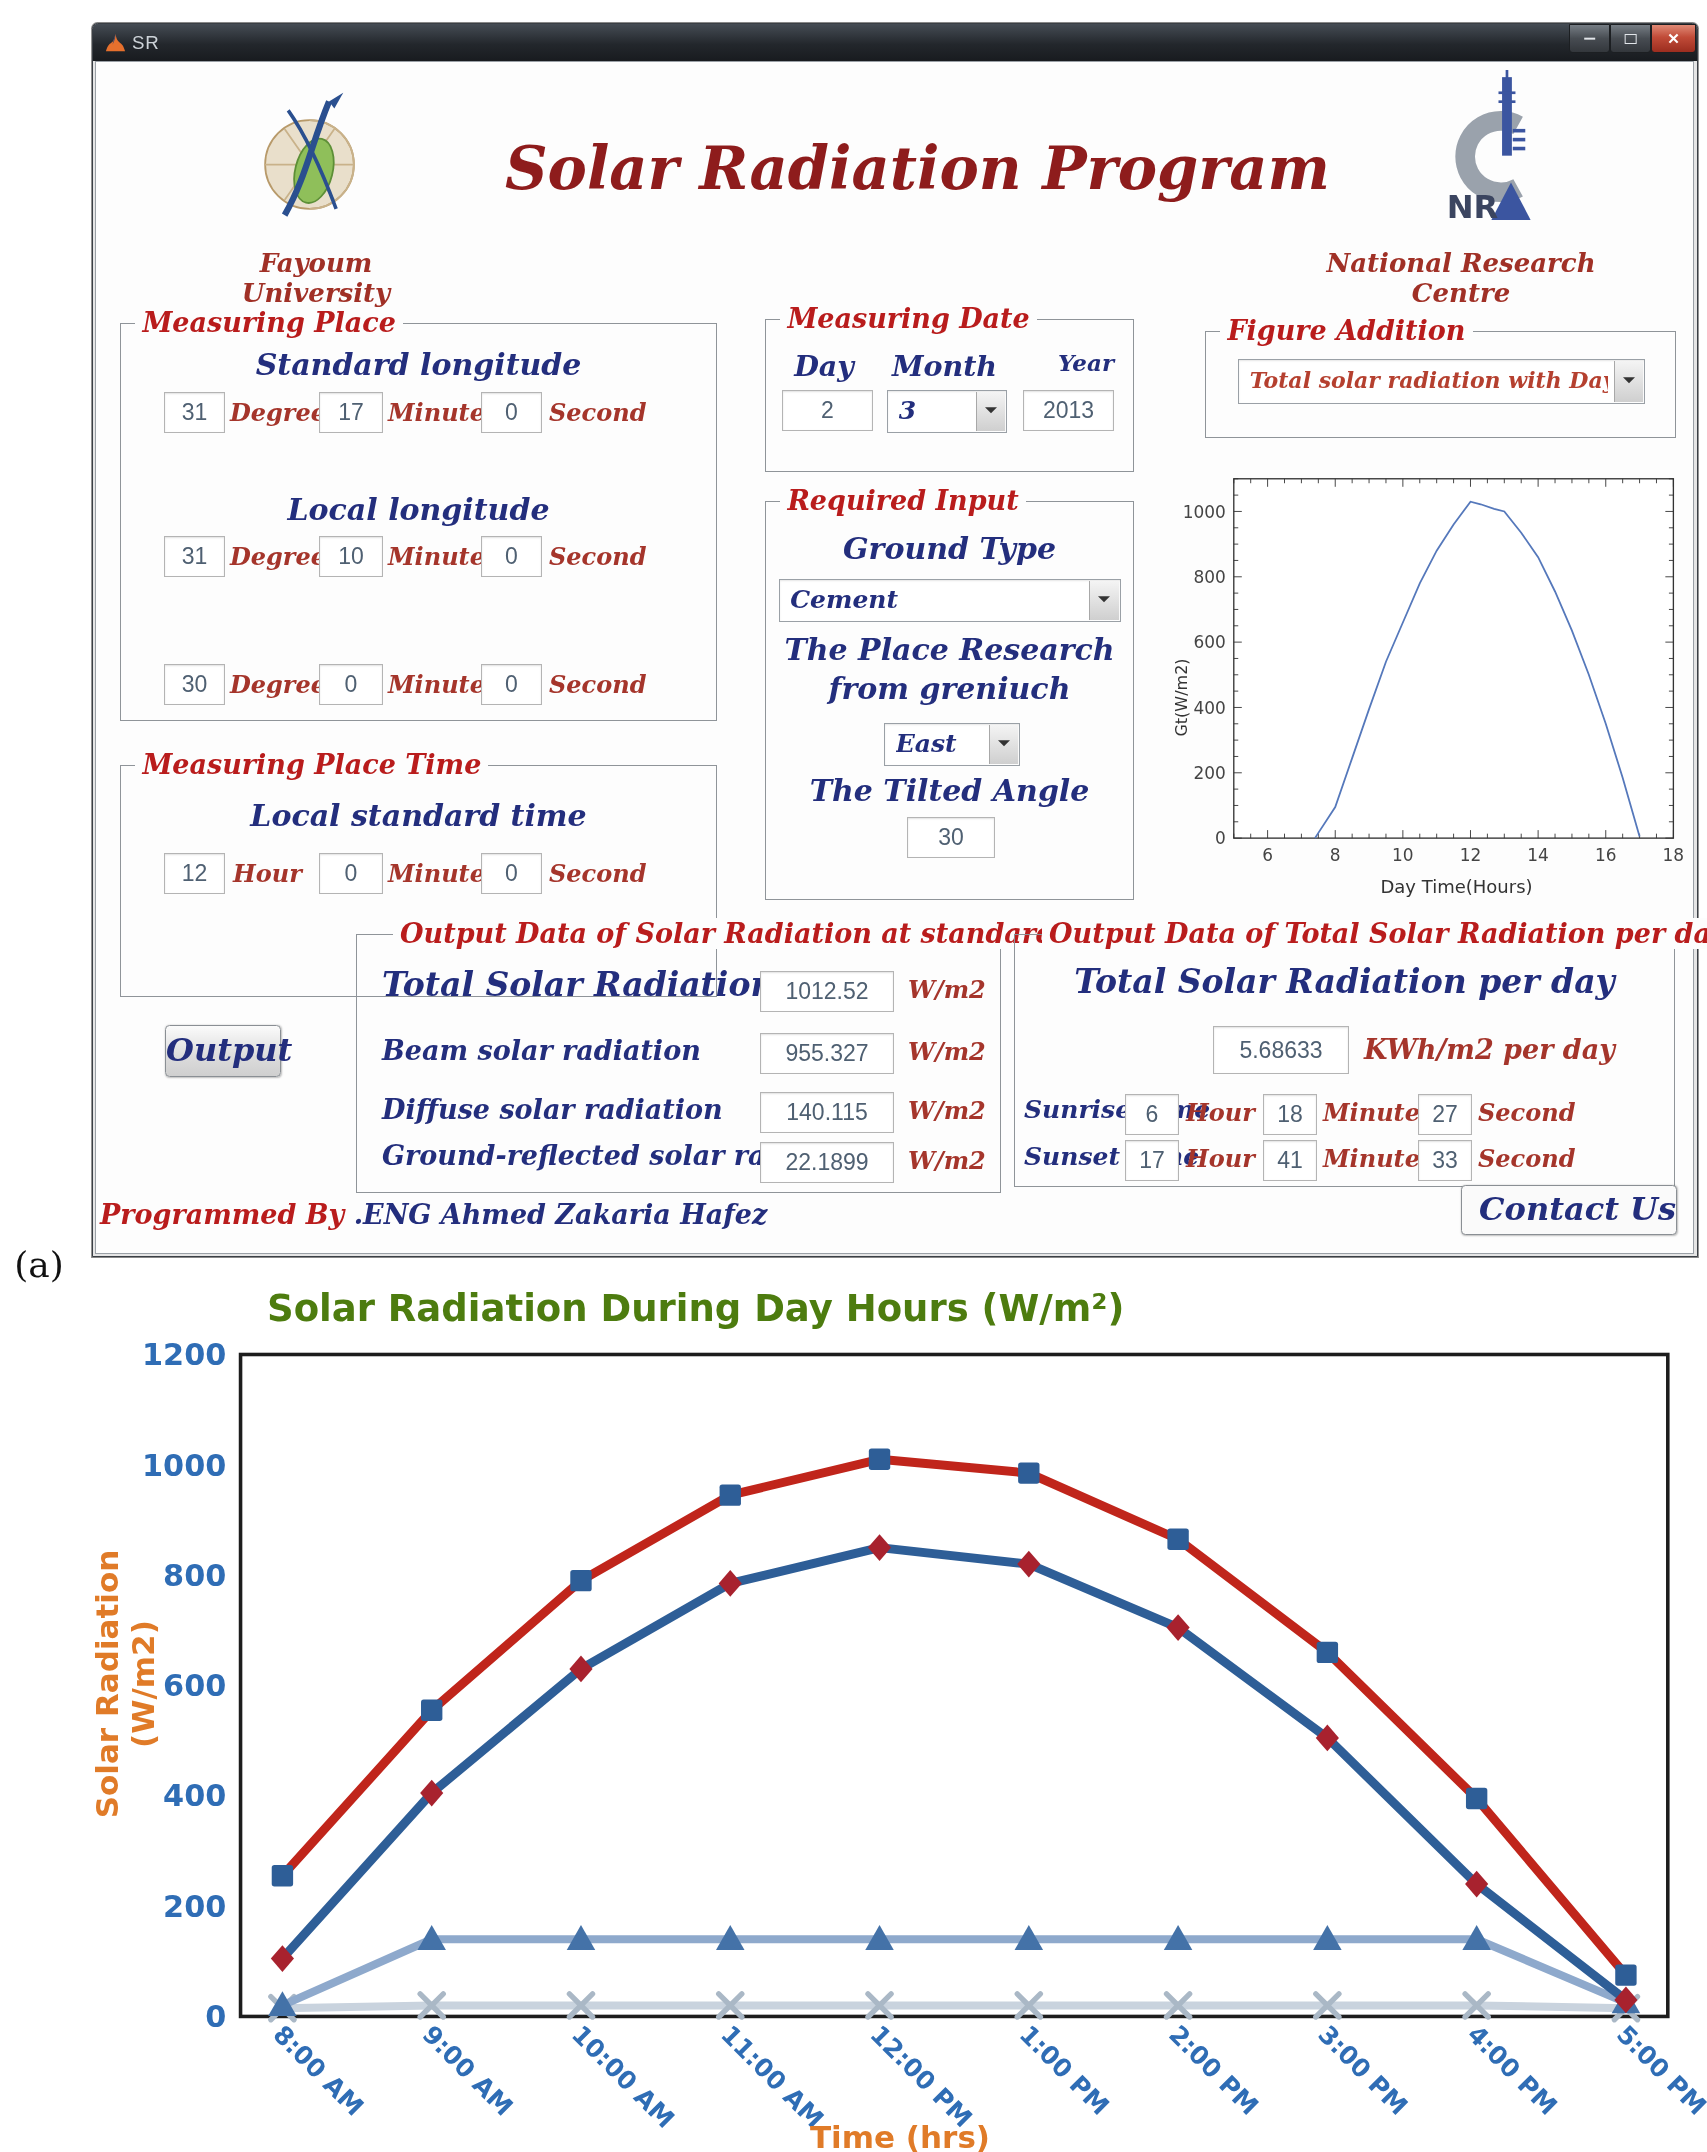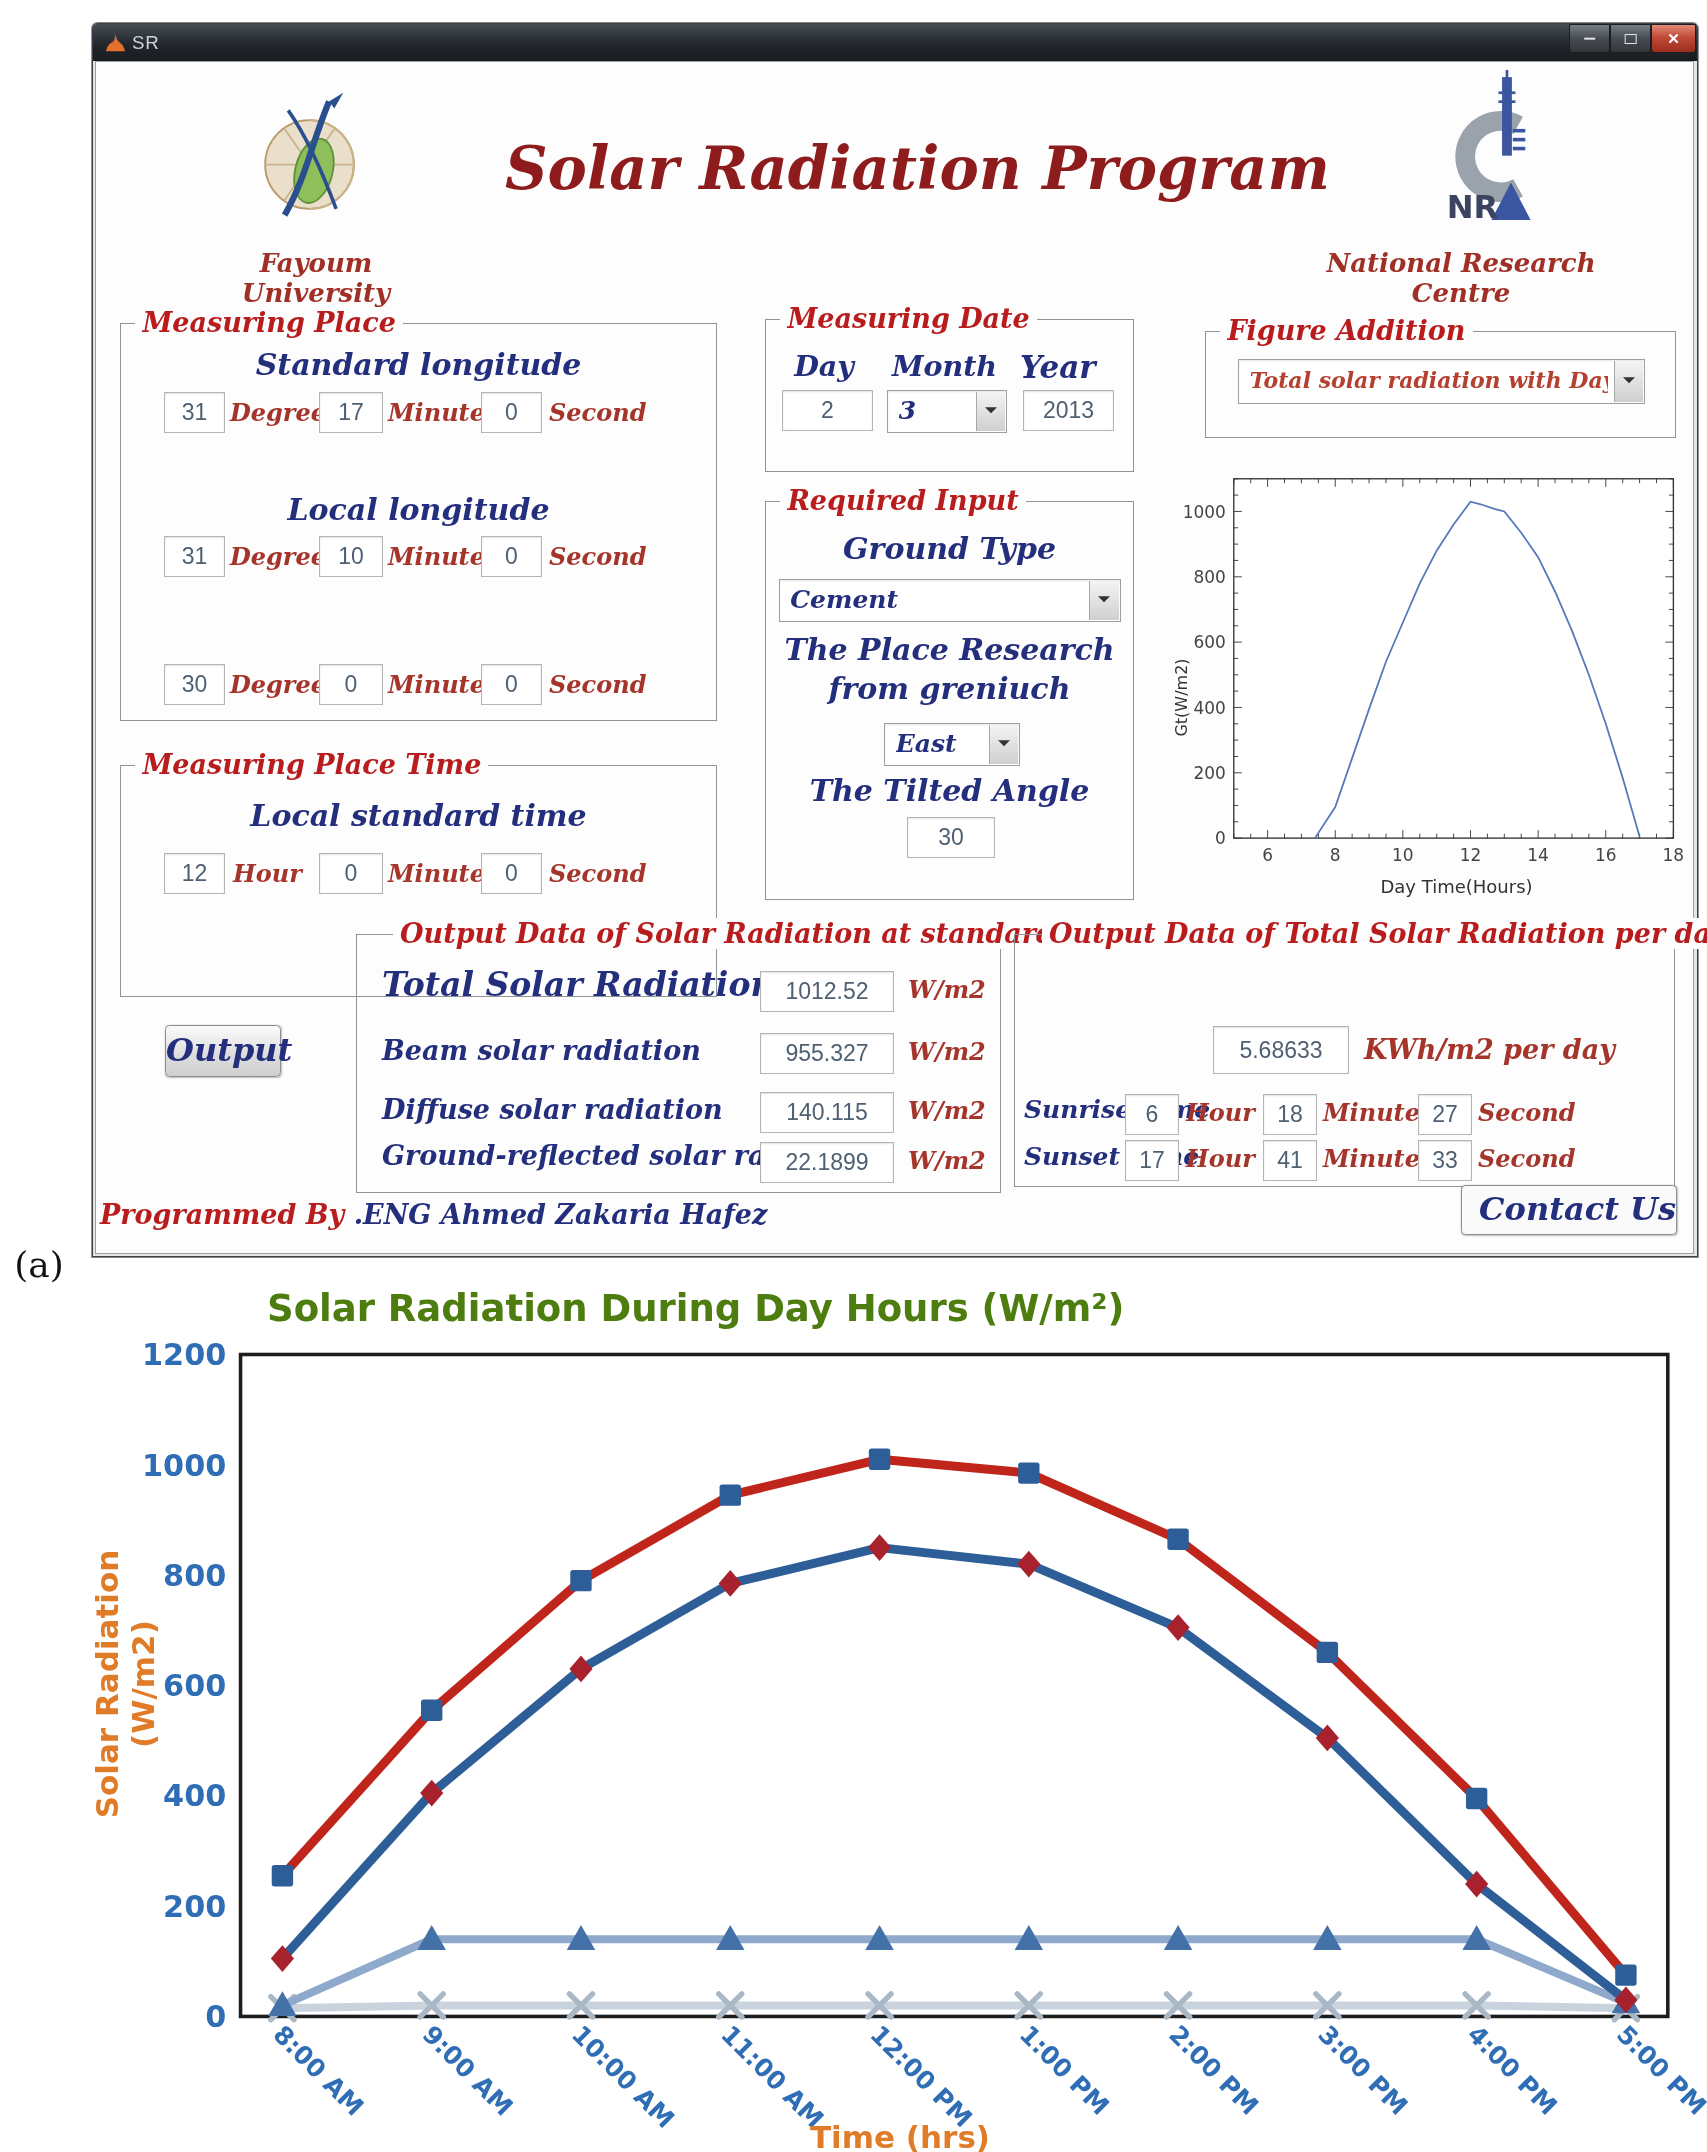--- a/index.html
+++ b/index.html
@@ -133,21 +133,21 @@
     <div class="abs field" style="left:198px;top:87px;width:62px">0</div>
     <div class="abs script ured unit" style="left:267px;top:87px">Minute</div>
     <div class="abs field" style="left:360px;top:87px;width:59px">0</div>
     <div class="abs script ured unit" style="left:428px;top:87px">Second</div>
   </div>
 
   <div class="abs group" style="left:765px;top:319px;width:367px;height:151px">
     <div class="gtitle script gred">Measuring Date</div>
     <div class="abs script navy" style="left:18px;top:28.5px;width:80px;font-size:28.5px;text-align:center">Day</div>
     <div class="abs script navy" style="left:116px;top:28.5px;width:125px;font-size:28.5px;text-align:center">Month</div>
-    <div class="abs script navy" style="left:254px;top:28.5px;width:94px;font-size:31px;text-align:left">Year</div>
+    <div class="abs script navy" style="left:254px;top:28.5px;width:94px;font-size:23px;text-align:right">Year</div>
     <div class="abs field" style="left:16px;top:70px;width:89px">2</div>
     <div class="abs combo" style="left:121px;top:70px;width:118px;height:41px">
       <span class="combo-text script navy" style="font-size:25px;line-height:39px">3</span>
       <span class="combo-arrow"></span>
     </div>
     <div class="abs field" style="left:257px;top:70px;width:89px">2013</div>
   </div>
 
   <div class="abs group" style="left:765px;top:501px;width:367px;height:397px">
     <div class="gtitle script gred">Required Input</div>
@@ -314,20 +314,21 @@
     <div class="abs field" style="left:403px;top:157px;width:132px">140.115</div>
     <div class="abs script ured unit" style="left:551px;top:155px">W/m2</div>
 
     <div class="abs script navy" style="left:25px;top:205px;font-size:27px">Ground-reflected solar radiation</div>
     <div class="abs field" style="left:403px;top:207px;width:132px">22.1899</div>
     <div class="abs script ured unit" style="left:551px;top:205px">W/m2</div>
   </div>
 
   <div class="abs group" style="left:1014px;top:934px;width:659px;height:251px">
     <div class="gtitle script gred" style="left:27px">Output Data of Total Solar Radiation per day</div>
+    <div class="abs script navy" style="left:0;top:27px;width:100%;font-size:33px;text-align:center">Total Solar Radiation per day</div>
     <div class="abs field" style="left:198px;top:91px;width:134px;height:46px;line-height:46px">5.68633</div>
     <div class="abs script ured unit" style="left:349px;top:94px;font-size:27px">KWh/m2 per day</div>
 
     <div class="abs script navy" style="left:9px;top:160px;font-size:25px">Sunrise Time</div>
     <div class="abs field" style="left:110px;top:159px;width:52px">6</div>
     <div class="abs script ured unit" style="left:171px;top:157px">Hour</div>
     <div class="abs field" style="left:248px;top:159px;width:52px">18</div>
     <div class="abs script ured unit" style="left:308px;top:157px">Minute</div>
     <div class="abs field" style="left:403px;top:159px;width:52px">27</div>
     <div class="abs script ured unit" style="left:463px;top:157px">Second</div>

